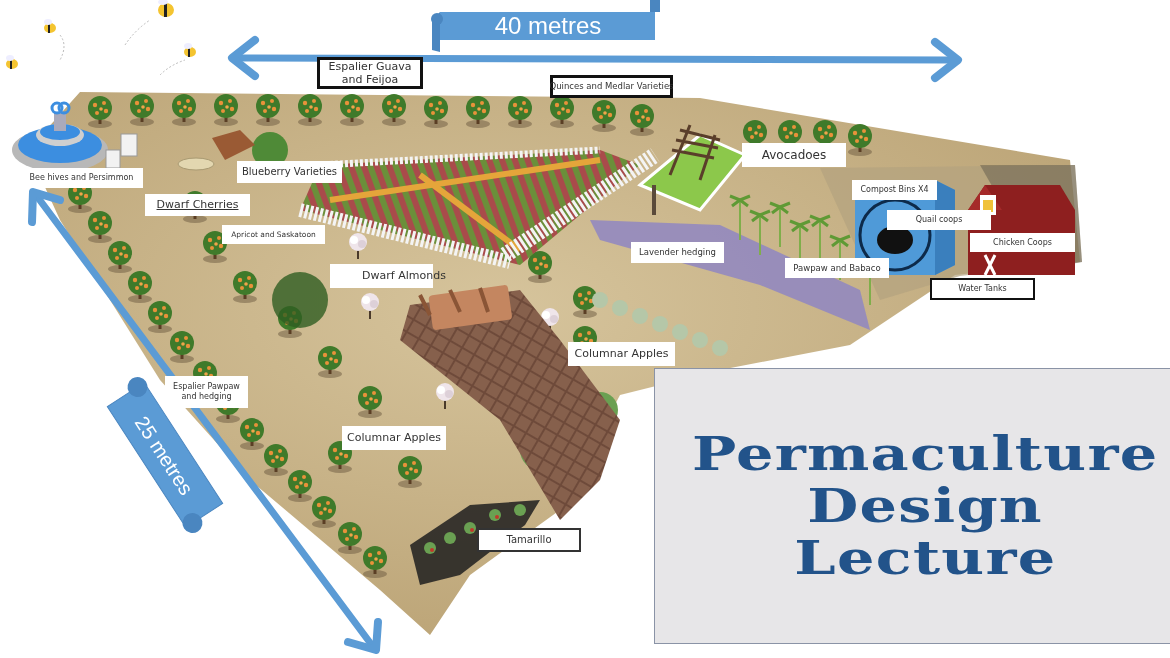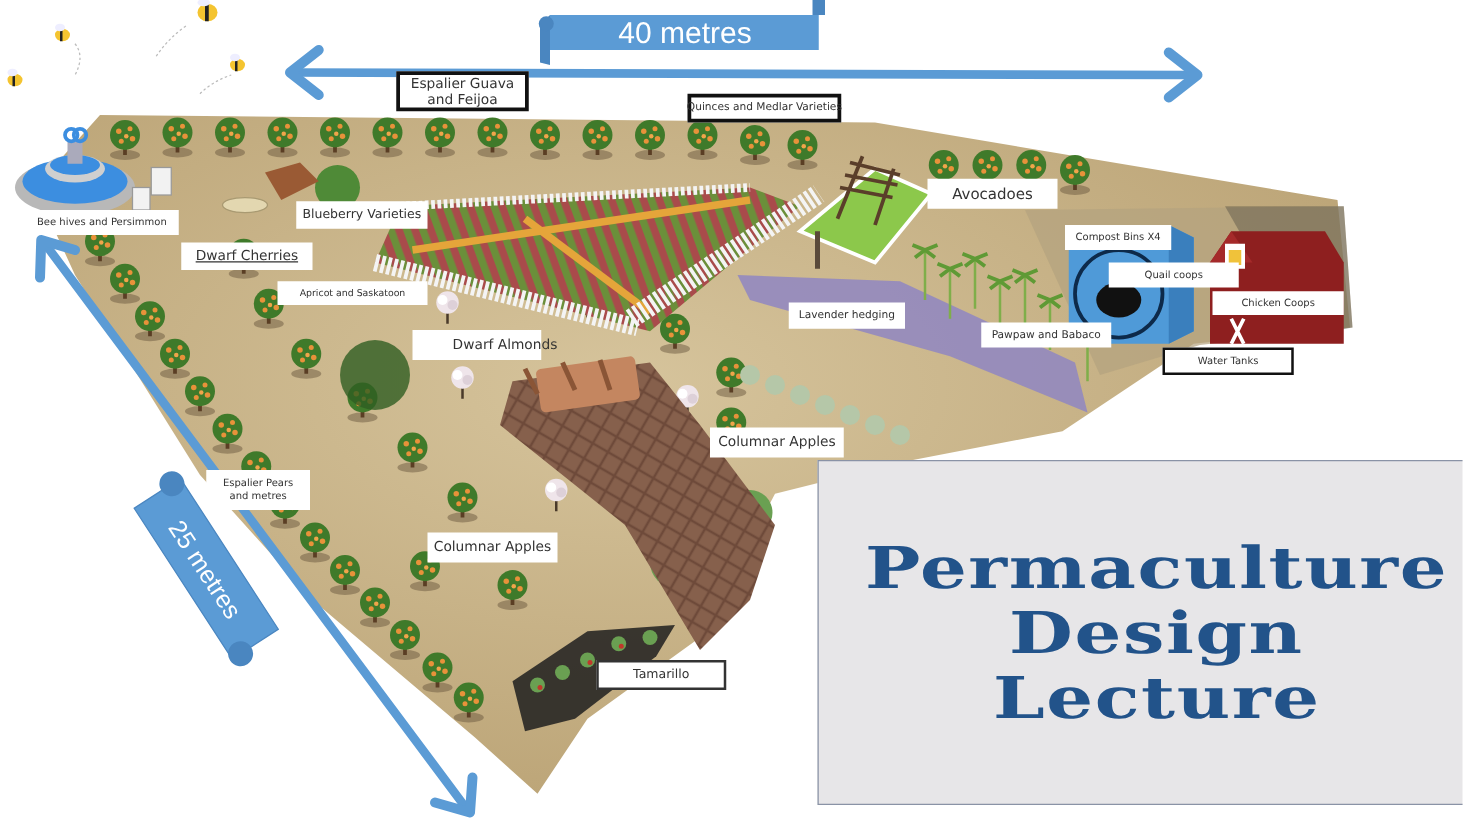--- a/index.html
+++ b/index.html
@@ -281,21 +281,21 @@
     </div>
 <div class="lbl" style="left:20px;top:168px;width:123px;height:20px;font-size:8px;">
       <span>Bee hives and Persimmon</span>
     </div>
 <div class="lbl" style="left:237px;top:161px;width:105px;height:22px;font-size:10px;">
       <span>Blueberry Varieties</span>
     </div>
 <div class="lbl" style="left:145px;top:194px;width:105px;height:22px;font-size:11px;text-decoration:underline;">
       <span>Dwarf Cherries</span>
     </div>
-<div class="lbl" style="left:222px;top:225px;width:120px;height:19px;font-size:7.5px;">
+<div class="lbl" style="left:222px;top:225px;width:103px;height:19px;font-size:7.5px;">
       <span>Apricot and Saskatoon</span>
     </div>
 <div class="lbl" style="left:330px;top:264px;width:103px;height:24px;font-size:11px;padding-left:45px;">
       <span>Dwarf Almonds</span>
     </div>
 <div class="lbl" style="left:631px;top:242px;width:93px;height:21px;font-size:8.5px;text-align:center;">
       <span>Lavender hedging</span>
     </div>
 <div class="lbl" style="left:852px;top:180px;width:85px;height:20px;font-size:8px;">
       <span>Compost Bins X4</span>
@@ -309,22 +309,22 @@
 <div class="lbl" style="left:785px;top:258px;width:104px;height:20px;font-size:8.5px;">
       <span>Pawpaw and Babaco</span>
     </div>
 <div class="lbl boxed" style="left:930px;top:278px;width:105px;height:22px;font-size:8px;border-width:2px;">
       <span>Water Tanks</span>
     </div>
 <div class="lbl" style="left:568px;top:342px;width:107px;height:24px;font-size:11px;">
       <span>Columnar Apples</span>
     </div>
 <div class="lbl" style="left:165px;top:376px;width:83px;height:32px;font-size:8px;flex-direction:column;">
-  <span>Espalier Pears</span>
-  <span>and metres</span>
+  <span>Espalier Pawpaw</span>
+  <span>and hedging</span>
 </div>
 <div class="lbl" style="left:342px;top:426px;width:104px;height:24px;font-size:11px;">
       <span>Columnar Apples</span>
     </div>
 <div class="lbl thin" style="left:477px;top:528px;width:104px;height:24px;font-size:10px;border:2px solid #333;">
       <span>Tamarillo</span>
     </div>
 
 
 <div class="title-box">

